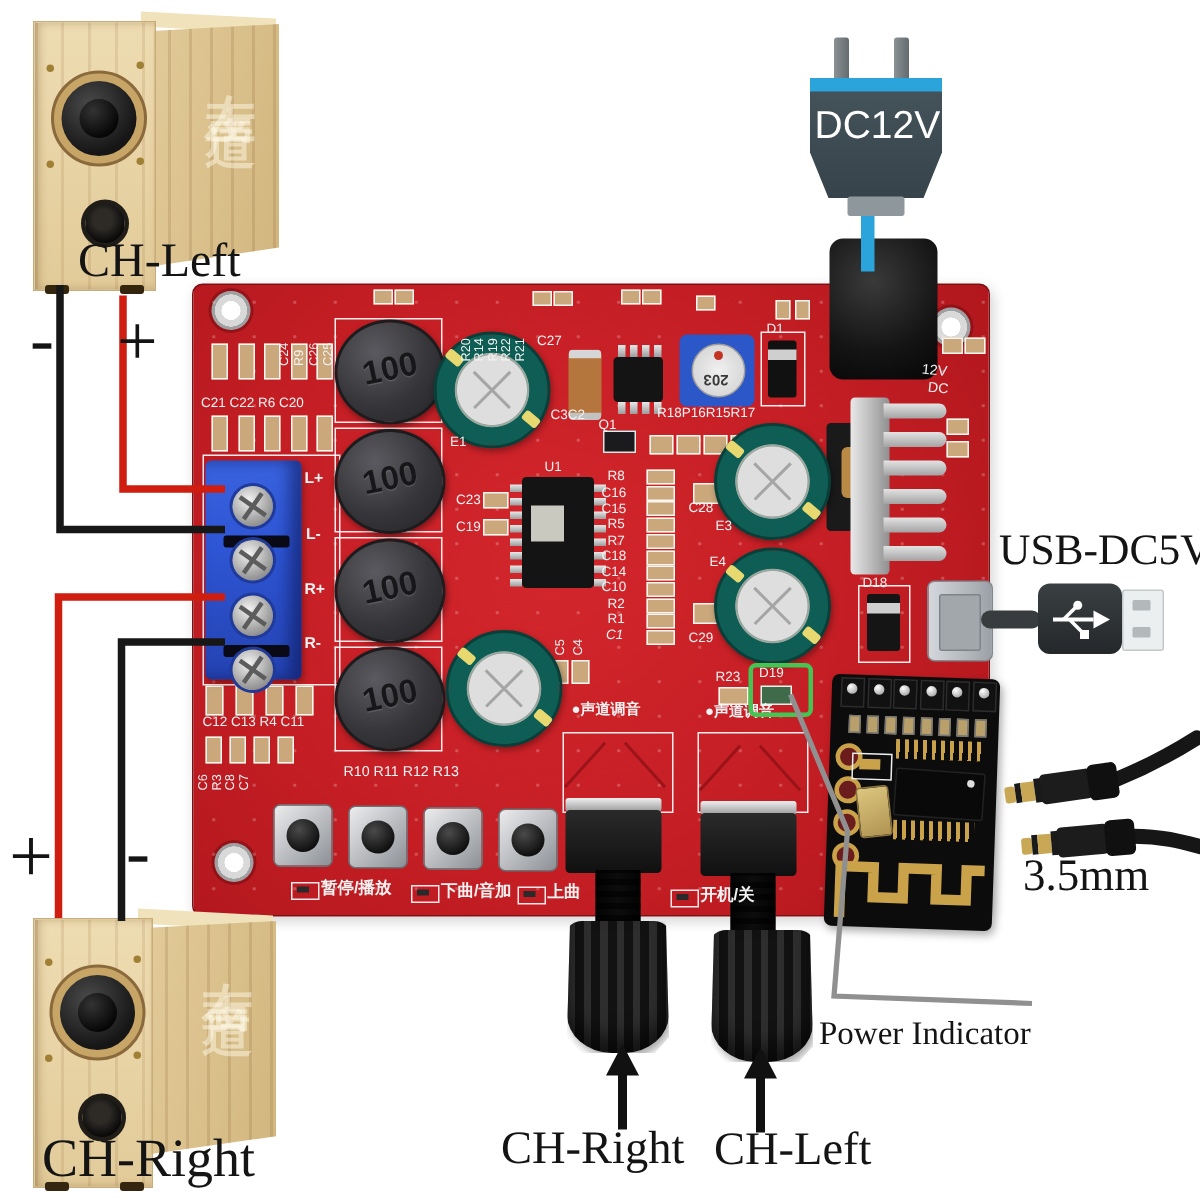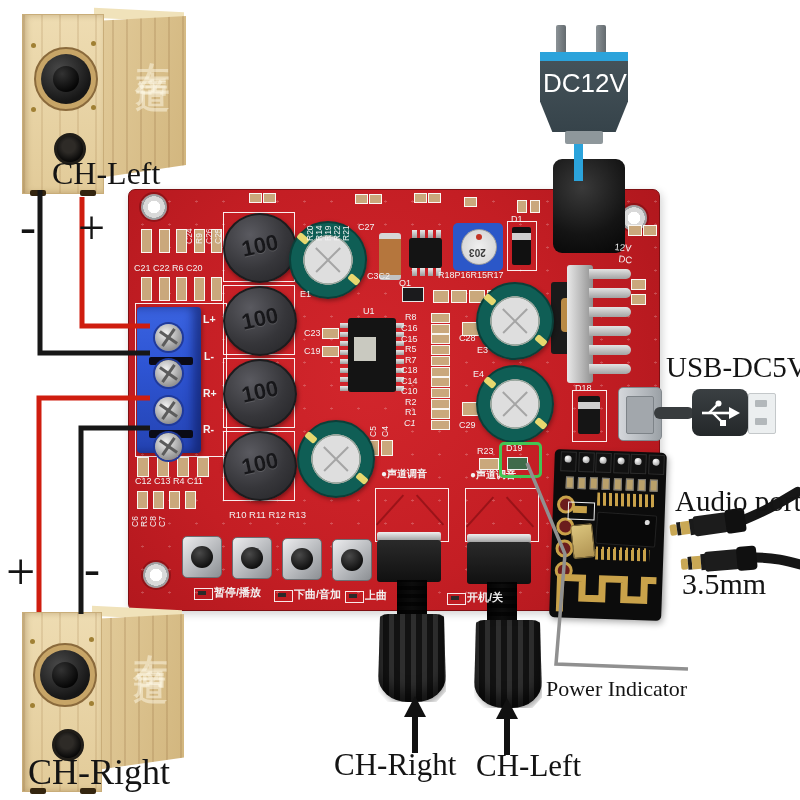--- a/index.html
+++ b/index.html
@@ -602,18 +602,17 @@
       <i style="top:24px"></i>
   </div>
 
   <span class="ann" style="left:52px;top:157px;font-size:32px">CH-Left</span>
   <span class="ann" style="left:28px;top:754px;font-size:36px">CH-Right</span>
   <span class="ann" style="left:20px;top:203px;font-size:48px">-</span>
   <span class="ann" style="left:78px;top:204px;font-size:48px">+</span>
   <span class="ann" style="left:6px;top:546px;font-size:52px">+</span>
   <span class="ann" style="left:84px;top:545px;font-size:48px">-</span>
   <span class="ann" style="left:666px;top:353px;font-size:29px">USB-DC5V</span>
-  <span class="ann" style="left:675px;top:487px;font-size:29px">Audio port</span>
   <span class="ann" style="left:682px;top:569px;font-size:30px">3.5mm</span>
   <span class="ann" style="left:546px;top:678px;font-size:22px">Power Indicator</span>
   <span class="ann" style="left:334px;top:749px;font-size:31px">CH-Right</span>
   <span class="ann" style="left:476px;top:750px;font-size:31px">CH-Left</span>
 </div>
 
 </body></html>

